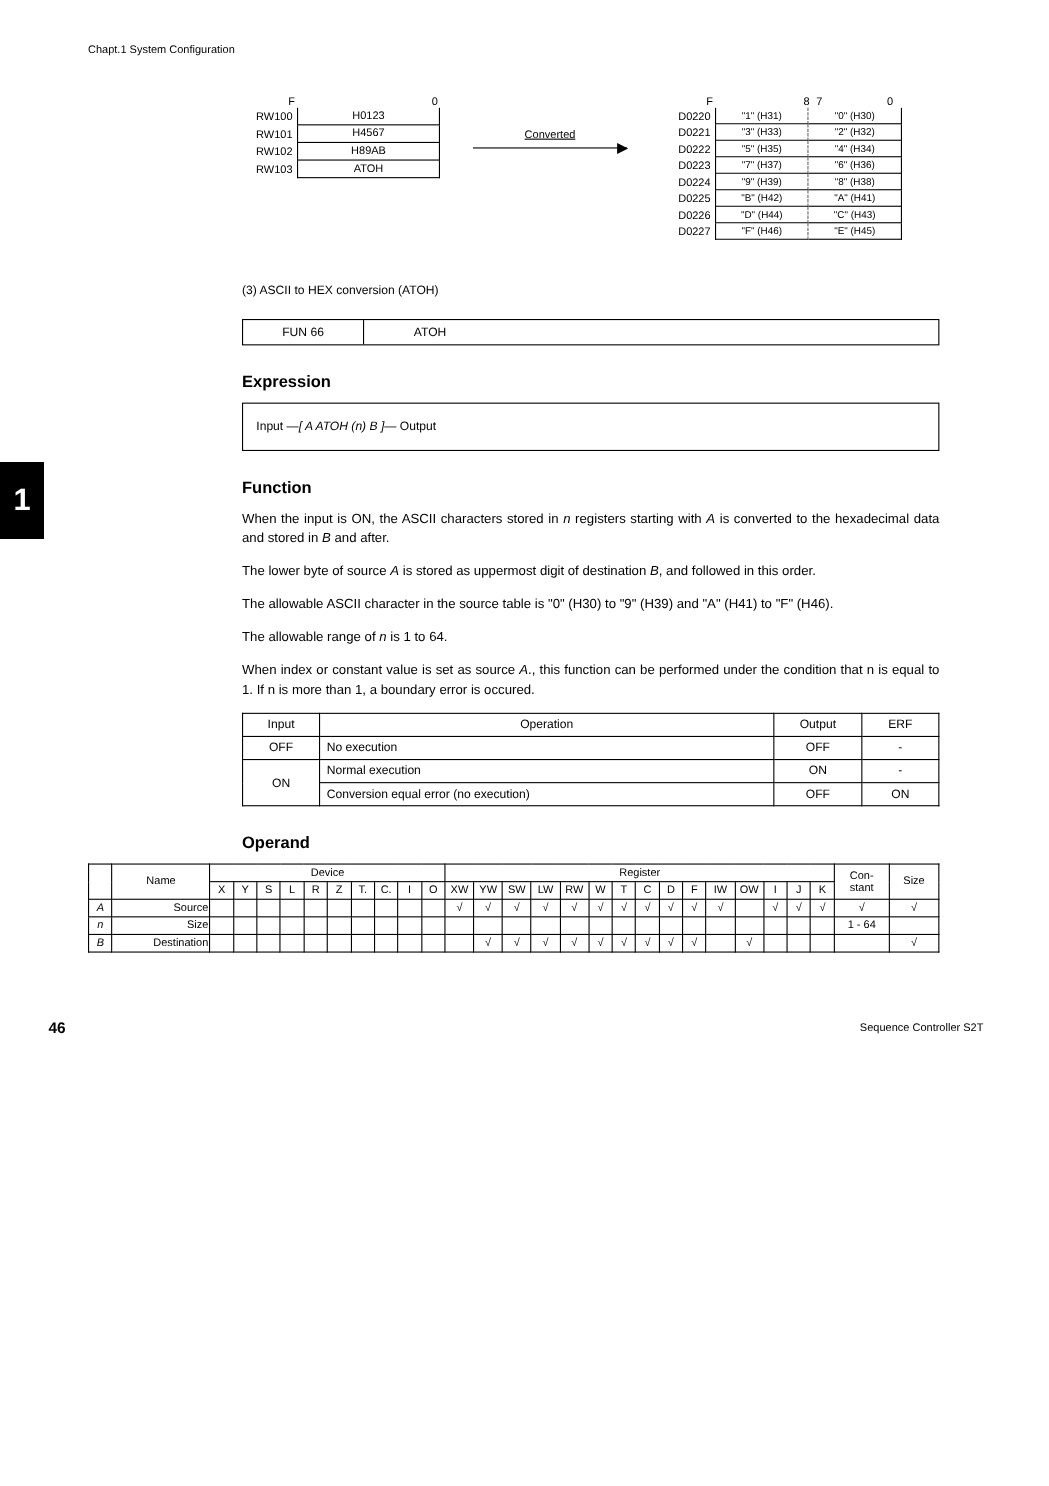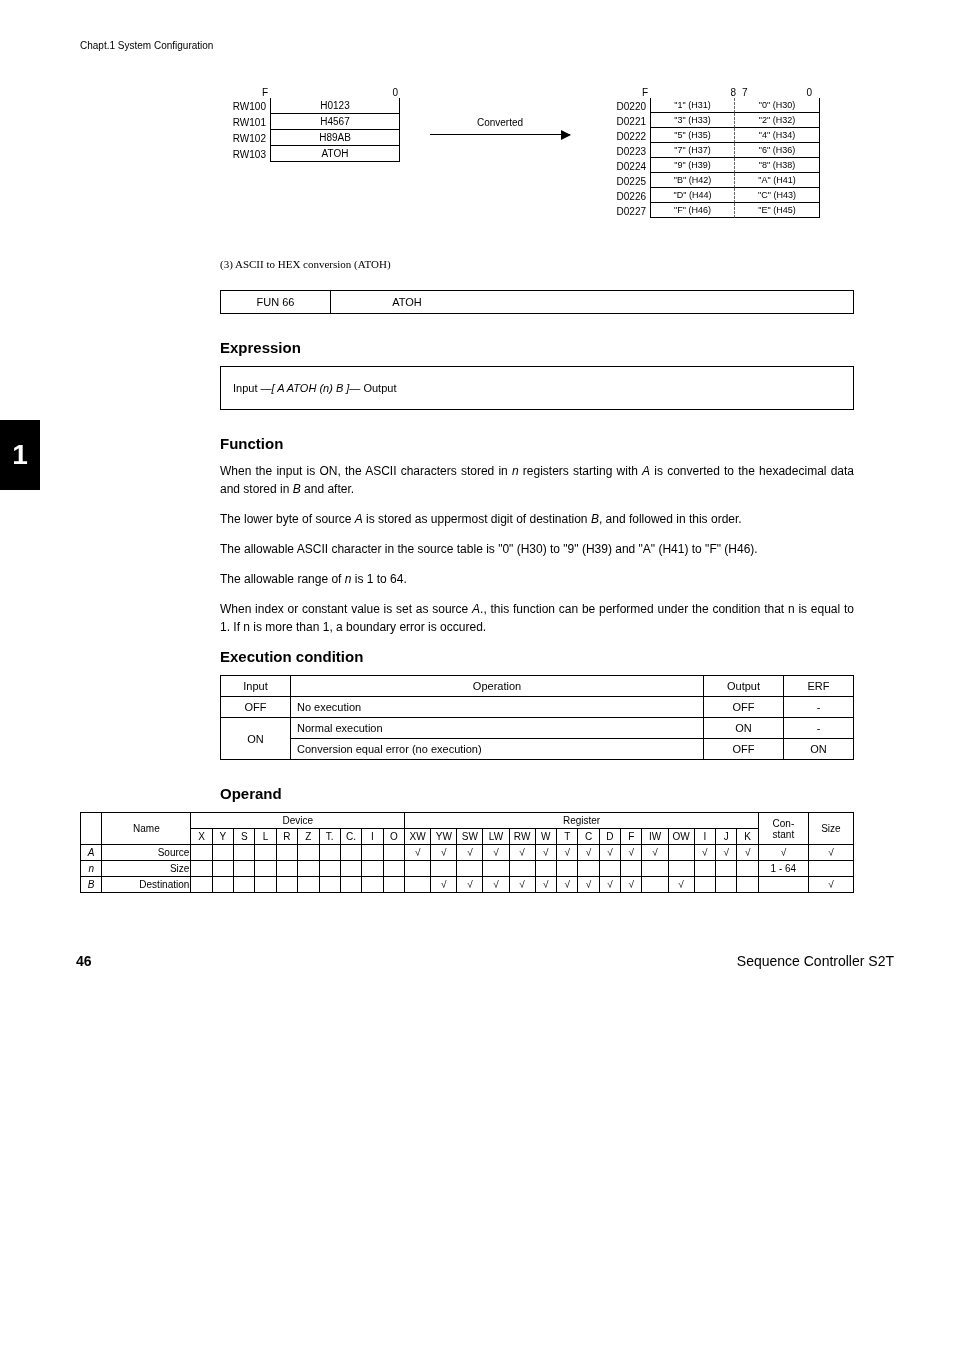--- a/index.html
+++ b/index.html
@@ -15,44 +15,44 @@
 .bit-labels-dst { display: flex; font-size: 10px; margin-left: 40px; padding: 0 2px; }
 .table-row { display: flex; align-items: stretch; }
 .row-label { width: 50px; font-size: 10px; text-align: right; padding-right: 4px; padding-top: 3px; }
 .src-cell { border: 1px solid #000; border-top: none; width: 130px; text-align: center; padding: 2px 0; font-size: 10px; }
 .src-table .table-row:first-of-type .src-cell { border-top: 1px solid #000; }
 .dst-cell-h { display: flex; width: 170px; }
 .dst-cell-h > div { border: 1px solid #000; border-top: none; width: 50%; text-align: center; padding: 2px 0; font-size: 9px; border-left: none; }
 .dst-cell-h > div:first-child { border-left: 1px solid #000; border-right: 1px dashed #666; }
 .dst-table .table-row:first-of-type .dst-cell-h > div { border-top: 1px solid #000; }
 .arrow-section { display: flex; flex-direction: column; align-items: center; margin-top: 30px; }
-.arrow-label { font-size: 10px; margin-bottom: 6px; }
+.arrow-label { font-size: 10px; margin-bottom: 6px; text-decoration: underline; }
 .arrow-line { width: 140px; height: 1px; background: #000; position: relative; }
 .arrow-line::after { content: ''; position: absolute; right: -1px; top: -4px; border-left: 10px solid #000; border-top: 5px solid transparent; border-bottom: 5px solid transparent; }
-.section-num { margin-bottom: 20px; font-family: Liberation Serif, serif; }
-.fun-table { display: flex; border: 1px solid #000; margin-bottom: 25px; gap: 16px; }
+.section-num { margin-bottom: 20px; }
+.fun-table { display: flex; border: 1px solid #000; margin-bottom: 25px; }
 .fun-table > div { padding: 5px 12px; font-size: 11px; }
 .fun-table > div:not(:last-child) { border-right: 1px solid #000; }
 .fun-table > div:nth-child(1) { width: 110px; text-align: center; }
 .fun-table > div:nth-child(2) { width: 120px; text-align: center; }
 .fun-table > div:nth-child(3) { flex: 1; }
 .subsection-title { font-weight: bold; margin-bottom: 10px; font-size: 15px; }
 .expr-box { border: 1px solid #000; padding: 15px 12px; margin-bottom: 25px; font-size: 11px; }
 .body-text { margin-bottom: 12px; text-align: justify; line-height: 1.5; font-size: 12px; }
 .em { font-style: italic; }
 .exec-table { border-collapse: collapse; width: 100%; margin-bottom: 25px; font-size: 11px; }
 .exec-table td, .exec-table th { border: 1px solid #000; padding: 4px 6px; text-align: center; font-weight: normal; }
 .exec-table .op-col { text-align: left; }
 .operand-table { border-collapse: collapse; width: 100%; font-size: 10px; table-layout: fixed; margin-left: -140px; width: calc(100% + 140px); }
 .operand-table td, .operand-table th { border: 1px solid #000; padding: 2px 1px; text-align: center; font-weight: normal; vertical-align: middle; }
 .operand-table .name-col { text-align: right; padding-left: 4px; }
 .check { font-size: 10px; }
-.footer { display: flex; justify-content: space-between; align-items: center; margin-top: 60px; margin-left: 76px; }
+.footer { display: flex; justify-content: space-between; align-items: center; margin-top: 60px; margin-left: 44px; }
 .page-num { font-weight: bold; font-size: 14px; }
-.footer-text { font-size: 14px; }
+.footer-text { font-size: 10px; }
 </style>
 </head>
 <body>
 
 <div class="header">Chapt.1  System Configuration</div>
 
 <div class="sidebar-tab">1</div>
 
 <div class="content">
 
@@ -161,21 +161,20 @@
     <span>Input </span>—<span class="em">[ A ATOH (n)  B ]</span>—<span> Output</span>
   </div>
 
   <div class="subsection-title">Function</div>
   <p class="body-text"><span>When the input is ON, the ASCII characters stored in </span><span class="em">n</span><span> registers starting with </span><span class="em">A</span><span> is converted to the hexadecimal data and stored in </span><span class="em">B</span><span> and after.</span></p>
   <p class="body-text"><span>The lower byte of source </span><span class="em">A</span><span> is stored as uppermost digit of destination </span><span class="em">B</span><span>, and followed in this order.</span></p>
   <p class="body-text">The allowable ASCII character in the source table is "0" (H30) to "9" (H39) and "A" (H41) to "F" (H46).</p>
   <p class="body-text"><span>The allowable range of </span><span class="em">n</span><span> is 1 to 64.</span></p>
   <p class="body-text"><span>When index or constant value is set as source </span><span class="em">A</span><span>., this function can be performed under the condition that n is equal to 1. If n is more than 1, a boundary error is occured.</span></p>
 
-  <div class="subsection-title">Execution condition</div>
   <table class="exec-table">
     <tbody>
         <tr>
           <th style="width:70px">Input</th>
           <th class="op-col" style="text-align:center">Operation</th>
           <th style="width:80px">Output</th>
           <th style="width:70px">ERF</th>
         </tr>
     <tr>
           <td>OFF</td>

